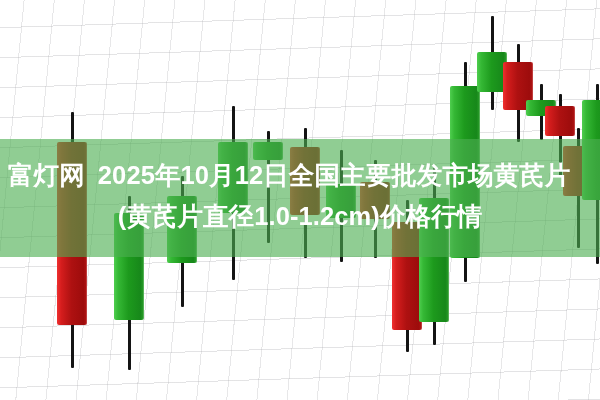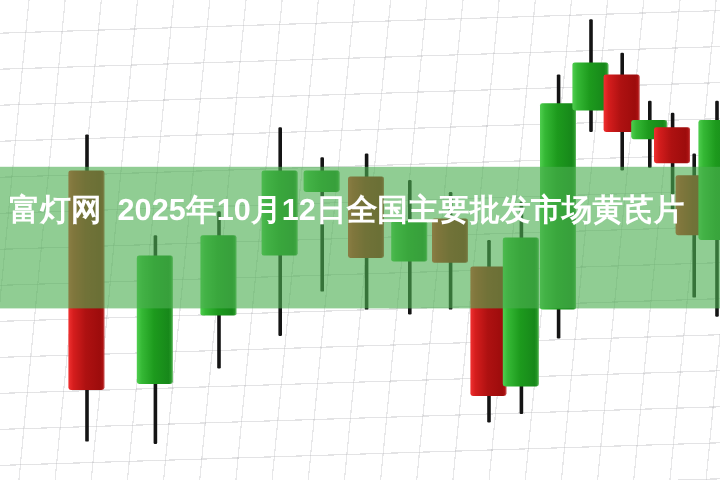--- a/index.html
+++ b/index.html
@@ -184,14 +184,15 @@
         <div class="body up" style="left: 582px; width: 30px; top: 100px; height: 100px;"></div>
       </div>
     </div>
 
   <div class="band" style="top:139px; height:118px;"></div>
 
   <div class="caption caption-line-1" style="top:155px;">
     <span>富灯网</span><span class="brand-gap"></span><span>2025年10月12日全国主要批发市场黄芪片</span>
   </div>
 
+  <div class="caption" style="top:196px;">(黄芪片直径1.0-1.2cm)价格行情</div>
 
 </div>
 
 </body></html>

